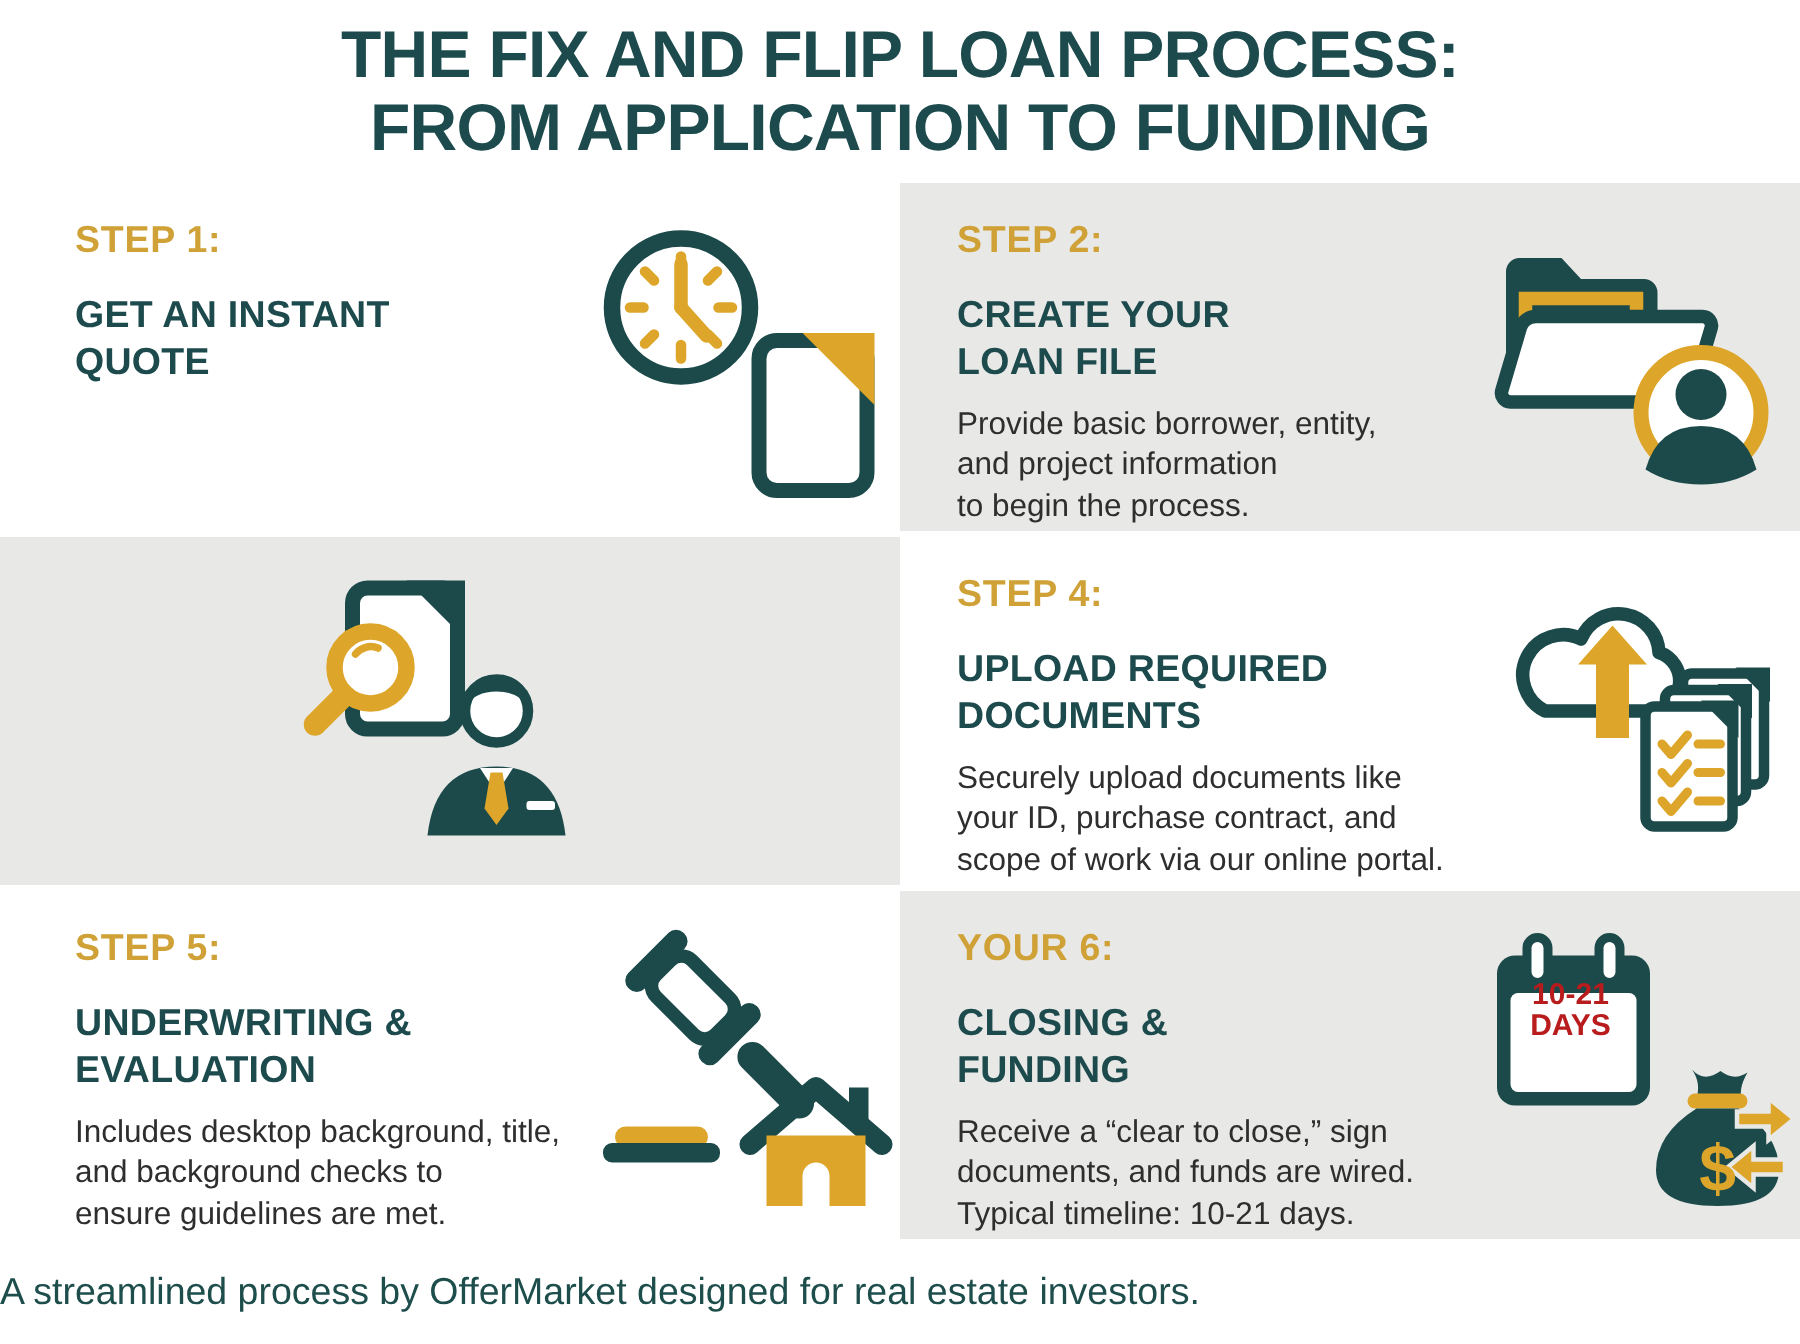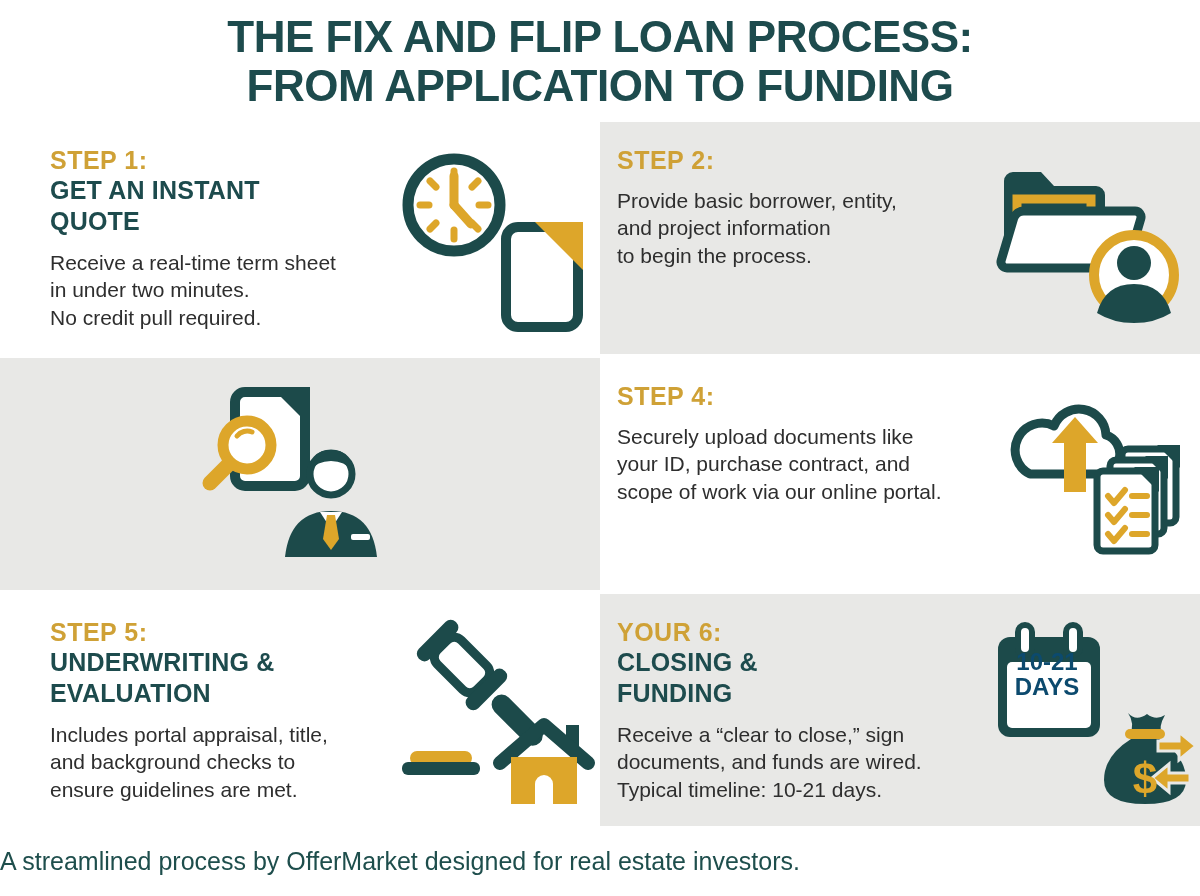--- a/index.html
+++ b/index.html
@@ -15,37 +15,37 @@
     font-size:44px; line-height:1.12; font-weight:bold; letter-spacing:-0.5px;
     color:#1d4b4d; text-align:center; white-space:pre-line; text-transform:uppercase;
   }
   .grid {
     display:grid; grid-template-columns:600px 600px; grid-auto-rows:232px; row-gap:4px;
   }
   .cell { display:flex; align-items:stretch; overflow:hidden; }
   .cell.gray { background:#e8e8e6; }
   .cell.white { background:#ffffff; }
   .txt { width:378px; flex:none; padding:24px 0 0 50px; }
-  .cell.right .txt { padding-left:17px; }
+  .cell.right .txt { padding-left:38px; }
   .step-label { font-size:25px; font-weight:bold; color:#cfa136; letter-spacing:0.5px; }
   .step-title {
     font-size:25px; font-weight:bold; color:#1d4b4d; line-height:1.24;
-    white-space:pre-line; margin-top:0; letter-spacing:0.2px;
+    white-space:pre-line; margin-top:20px; letter-spacing:0.2px;
   }
   .step-desc {
     font-size:21px; color:#2e2e2e; line-height:1.3; margin-top:12px; white-space:pre;
   }
   .icon {
     position:relative; flex:1; display:flex; align-items:center; justify-content:center;
   }
   .icon svg { display:block; }
   .cal-badge {
     position:absolute; left:27px; top:47px; width:84px; height:66px;
     display:flex; align-items:center; justify-content:center; text-align:center;
-    font-size:24px; font-weight:bold; color:#0c4a6e; line-height:1.05;
+    font-size:20px; font-weight:bold; color:#b91c1c; line-height:1.05;
     white-space:pre-line; letter-spacing:0px;
   }
   .footer {
     height:70px; display:flex; align-items:center; justify-content:flex-start;
   }
   .footer p { font-size:25px; color:#1e4e4c; text-align:center; }
 </style>
 </head>
 <body>
 
@@ -56,23 +56,20 @@
 FROM APPLICATION TO FUNDING</h1>
   </div>
 
   <div class="grid">
 
     <section class="cell white left">
       <div class="txt">
         <div class="step-label">STEP 1:</div>
         <h2 class="step-title">GET AN INSTANT
 QUOTE</h2>
-        <p class="step-desc">Receive a real-time term sheet
-in under two minutes.
-No credit pull required.</p>
       </div>
       <div class="icon">
         <svg width="215" height="190" viewBox="0 0 215 190">
           <g>
             <circle cx="72" cy="62" r="46" fill="#ffffff" stroke="#1c4a4a" stroke-width="11"></circle>
             <g stroke="#dda62a" stroke-width="7" stroke-linecap="round">
               <line x1="72" y1="28" x2="72" y2="37"></line>
               <line x1="96" y1="38" x2="90" y2="44"></line>
               <line x1="106" y1="62" x2="97" y2="62"></line>
               <line x1="96" y1="86" x2="90" y2="80"></line>
@@ -88,20 +85,22 @@
             <rect x="124" y="84" width="72" height="100" rx="12" fill="#ffffff" stroke="#1c4a4a" stroke-width="10"></rect>
             <path d="M153 79 H201 V127 Z" fill="#dda62a"></path>
           </g>
         </svg>
       </div>
     </section>
 
     <section class="cell gray right">
       <div class="txt">
         <div class="step-label">STEP 2:</div>
+        <h2 class="step-title">CREATE YOUR
+LOAN FILE</h2>
         <p class="step-desc">Provide basic borrower, entity,
 and project information
 to begin the process.</p>
       </div>
       <div class="icon">
         <svg width="215" height="190" viewBox="0 0 215 190">
           <g>
             <path d="M22 104 V38 a9 9 0 0 1 9 -9 h28 l13 14 h42 a9 9 0 0 1 9 9 v52 z" fill="#1c4a4a"></path>
             <rect x="35" y="56" width="74" height="48" fill="none" stroke="#dda62a" stroke-width="9"></rect>
             <path d="M47 68 h106 a6 6 0 0 1 5.8 7.6 l-12.4 42 a11 11 0 0 1 -10.5 7.4 H25 a6 6 0 0 1 -5.8 -7.6 l12.4 -42 a11 11 0 0 1 10.5 -7.4 z" fill="#ffffff" stroke="#1c4a4a" stroke-width="9" stroke-linejoin="round"></path>
@@ -133,20 +132,22 @@
             <path d="M134 136 h8 l4 24 -8 11 -8 -11 z" fill="#dda62a"></path>
             <rect x="158" y="155" width="19" height="6" rx="2" fill="#ffffff"></rect>
           </g>
         </svg>
       </div>
     </section>
 
     <section class="cell white right">
       <div class="txt">
         <div class="step-label">STEP 4:</div>
+        <h2 class="step-title">UPLOAD REQUIRED
+DOCUMENTS</h2>
         <p class="step-desc">Securely upload documents like
 your ID, purchase contract, and
 scope of work via our online portal.</p>
       </div>
       <div class="icon">
         <svg width="215" height="190" viewBox="0 0 215 190">
           <g>
             <path d="M48 95 h70 a20 20 0 0 0 6 -39 a27 27 0 0 0 -52 -9 a22 22 0 0 0 -24 48 z" fill="#ffffff" stroke="#1c4a4a" stroke-width="9" stroke-linejoin="round"></path>
             <path d="M93 38 L116 64 H104 V113 H82 V64 H70 Z" fill="#dda62a"></path>
           </g>
@@ -168,21 +169,21 @@
           </g>
         </svg>
       </div>
     </section>
 
     <section class="cell white left">
       <div class="txt">
         <div class="step-label">STEP 5:</div>
         <h2 class="step-title">UNDERWRITING &amp;
 EVALUATION</h2>
-        <p class="step-desc">Includes portal appraisal, title,
+        <p class="step-desc">Includes desktop background, title,
 and background checks to
 ensure guidelines are met.</p>
       </div>
       <div class="icon">
         <svg width="215" height="190" viewBox="0 0 215 190">
           <g>
             <g transform="rotate(-45 80 50)">
               <rect x="63" y="22" width="34" height="56" rx="10" fill="#ffffff" stroke="#1c4a4a" stroke-width="9"></rect>
               <rect x="54" y="8" width="52" height="15" rx="7" fill="#1c4a4a"></rect>
               <rect x="54" y="77" width="52" height="15" rx="7" fill="#1c4a4a"></rect>

